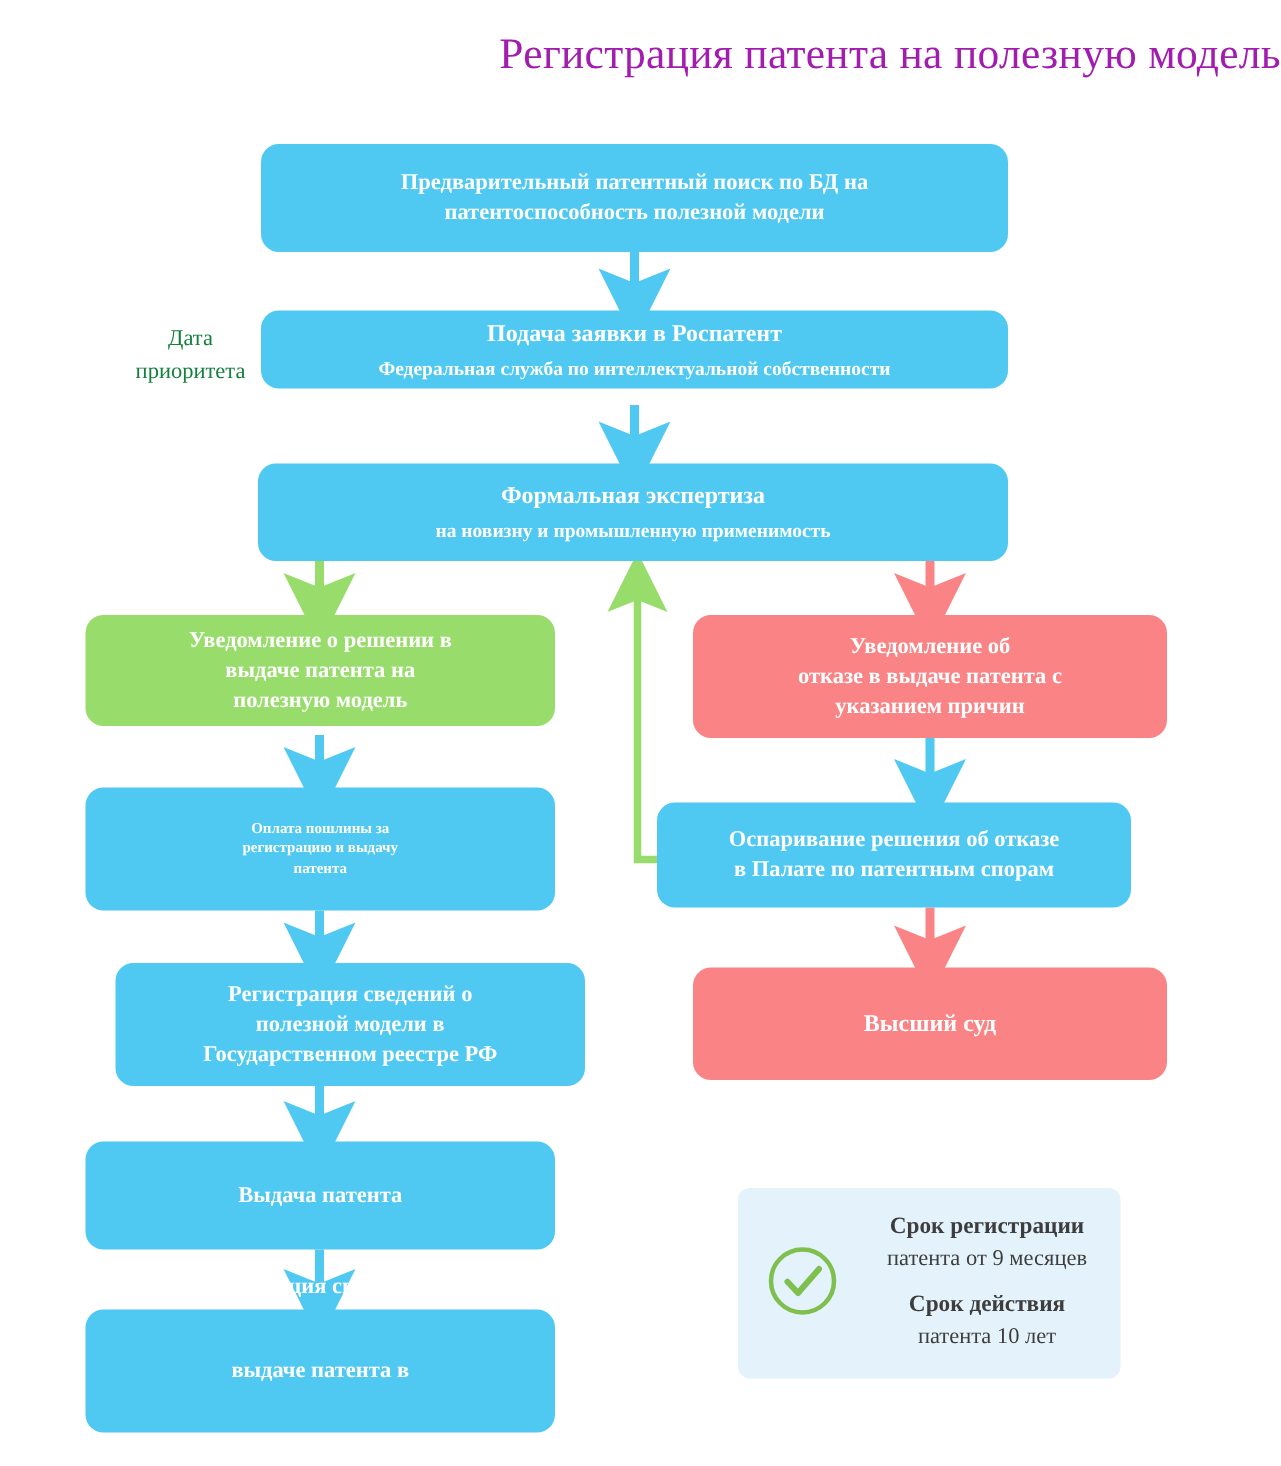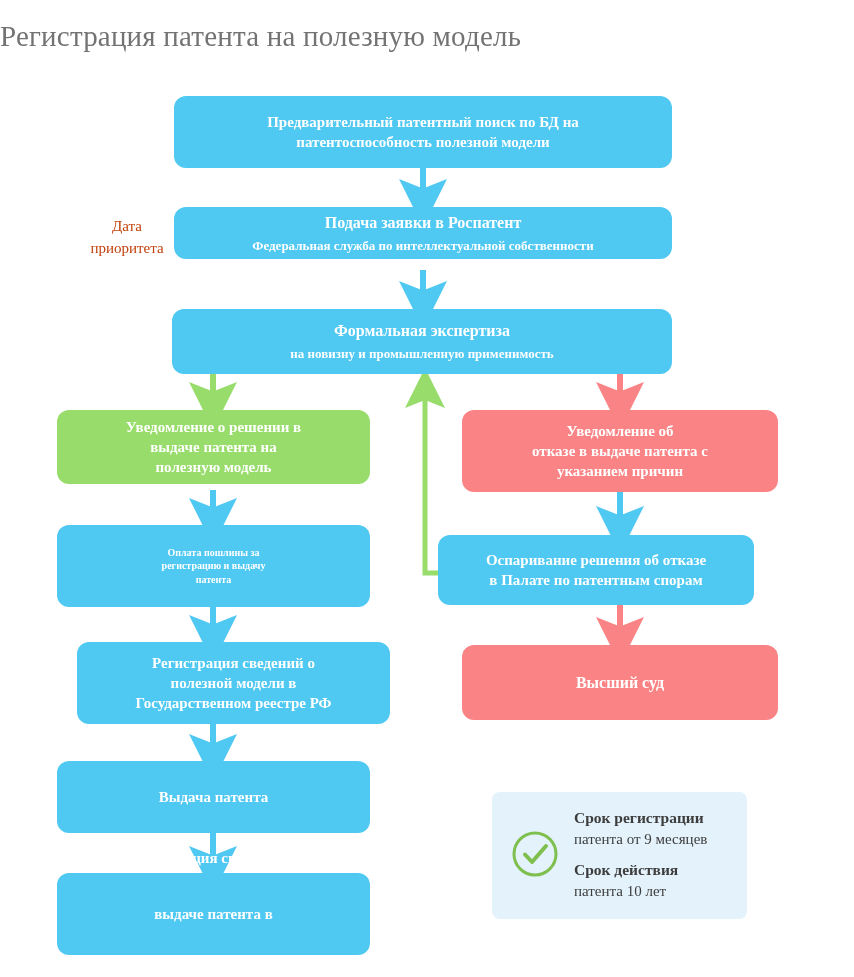--- a/index.html
+++ b/index.html
@@ -19,23 +19,23 @@
     inset: 0;
     width: 854px;
     height: 977px;
   }
   
   .page-title {
     position: absolute;
     left: 0;
     top: 20px;
     width: 854px;
-    text-align: left;
+    text-align: right;
     font-size: 29px;
-    color: #737373;
+    color: #a21caf;
     letter-spacing: 0.2px;
     font-family: "Liberation Serif", "DejaVu Serif", serif;
   }
   
   .node {
     position: absolute;
     box-sizing: border-box;
     border-radius: 12px;
     display: flex;
     flex-direction: column;
@@ -57,21 +57,21 @@
     margin-top: 3px;
   }
   .node-blue  { background: #4FC8F2; }
   .node-green { background: #98DC6B; }
   .node-red   { background: #FA8485; }
 
   
   .side-label {
     position: absolute;
     text-align: center;
-    color: #c2410c;
+    color: #15803d;
     font-size: 15px;
     line-height: 1.45;
     font-family: "Liberation Serif", "DejaVu Serif", serif;
     z-index: 3;
   }
   
   .info-card {
     position: absolute;
     left: 492px;
     top: 792px;
@@ -90,20 +90,21 @@
   }
   .info-text {
     position: absolute;
     left: 82px;
     top: 16px;
     width: 168px;
     color: #3d3d3d;
     font-family: "Liberation Serif", "DejaVu Serif", serif;
     font-size: 15px;
     line-height: 1.35;
+    text-align: center;
   }
   .info-text .strong { font-weight: bold; font-size: 15.5px; }
   .info-block { margin-bottom: 11px; }
   .info-block:last-child { margin-bottom: 0; }
 </style>
 </head>
 <body>
 
 <svg id="canvas" viewBox="0 0 854 977" width="854" height="977" aria-hidden="true">
   <defs>

